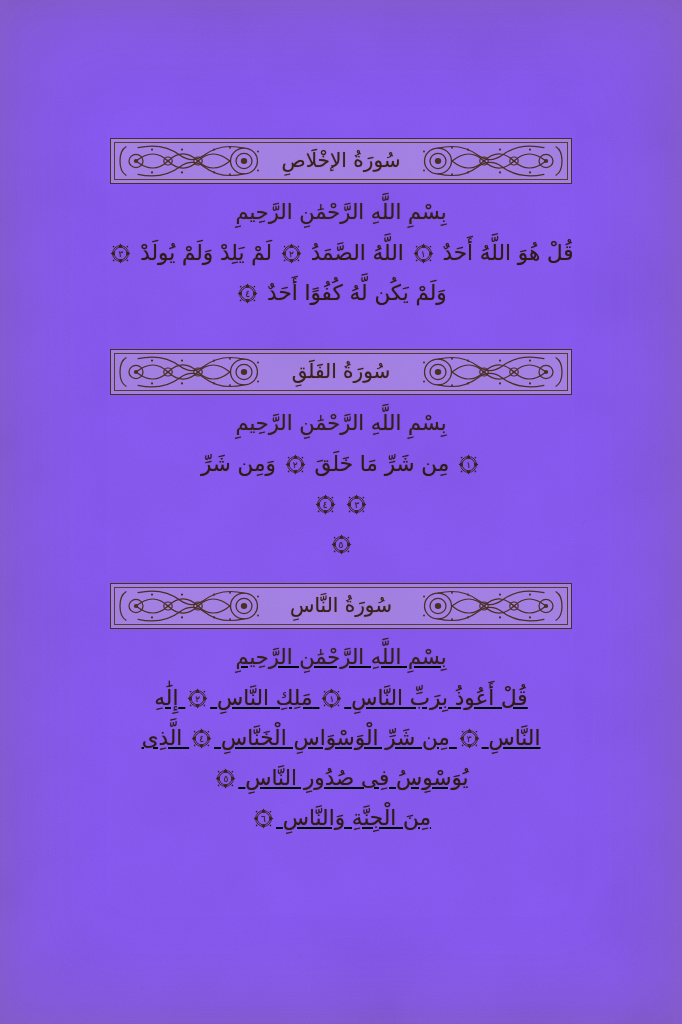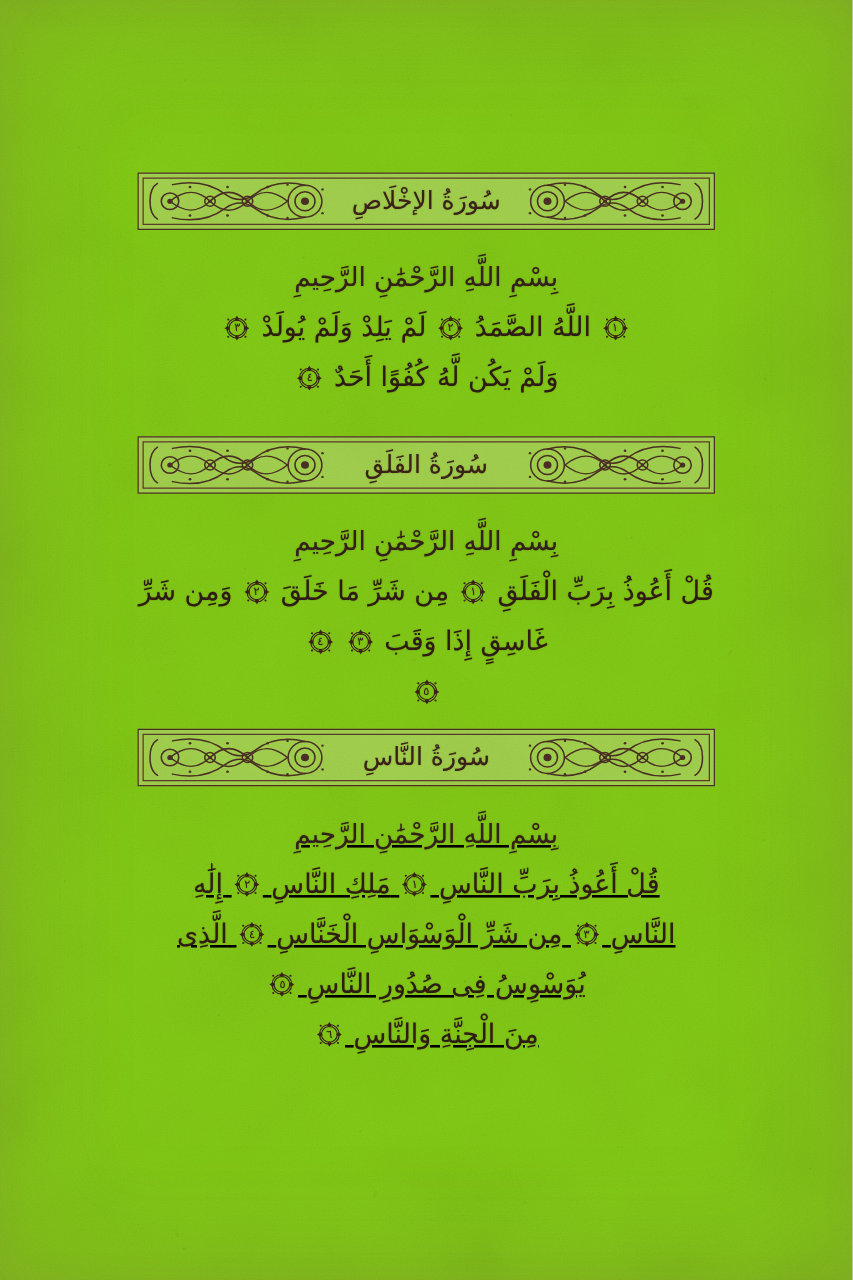--- a/index.html
+++ b/index.html
@@ -16,21 +16,21 @@
 
   
   #page {
     position: relative;
     width: 682px;
     height: 1024px;
     background:
       radial-gradient(ellipse 70% 55% at 50% 45%, rgba(255,252,245,0.55) 0%, rgba(255,250,240,0.18) 45%, rgba(0,0,0,0) 72%),
       radial-gradient(ellipse 120% 90% at 50% 50%, rgba(0,0,0,0) 55%, rgba(120,95,65,0.13) 100%),
       linear-gradient(160deg, #dbcdba 0%, #d6c8b4 28%, #d3c4af 55%, #cfc0aa 78%, #cabb a5 100%);
-    background-color: #84cc16;
+    background-color: #8b5cf6;
   }
   #grain {
     position: absolute;
     inset: 0;
     pointer-events: none;
     opacity: 0.55;
     mix-blend-mode: multiply;
   }
   #speckle {
     position: absolute;
@@ -94,21 +94,21 @@
     font-size: 20px;
     line-height: 1;
     color: #3a2118;
     letter-spacing: 0px;
     padding-bottom: 2px;
     text-shadow: 0 0 1px rgba(58,33,24,0.45);
   }
 
   
   .basmala {
-    margin-top: 28px;
+    margin-top: 18px;
     text-align: center;
     font-family: "DejaVu Sans", sans-serif;
     font-size: 21px;
     line-height: 1;
     color: #34201a;
     text-shadow: 0 0 1px rgba(52,32,26,0.5);
   }
 
   
   .ayah-lines { margin-top: 10px; }
@@ -272,21 +272,21 @@
                   <circle cx="36" cy="6" r="1.0"></circle>
                   <circle cx="36" cy="34" r="1.0"></circle>
                 </g>
               </g>
             </svg>
           </span>
           <div class="surah-title">سُورَةُ الإخْلَاصِ</div>
         </div>
         <div class="basmala">بِسْمِ اللَّهِ الرَّحْمَٰنِ الرَّحِيمِ</div>
         <div class="ayah-lines">
-          <div class="ayah-line"> <span class="ayah-mark"><svg viewBox="0 0 21 21">
+          <div class="ayah-line"><span class="txt">قُلْ هُوَ اللَّهُ أَحَدٌ</span> <span class="ayah-mark"><svg viewBox="0 0 21 21">
                 <g fill="none" stroke="#3a2218" stroke-width="0.95">
                   <circle cx="10.5" cy="10.5" r="6.3"></circle>
                   <circle cx="10.5" cy="10.5" r="7.9"></circle>
                 </g>
                 <g fill="#3a2218">
                   <path d="M10.5 0.6 L12.4 3.4 L10.5 5.0 L8.6 3.4 Z"></path>
                   <path d="M10.5 20.4 L12.4 17.6 L10.5 16.0 L8.6 17.6 Z"></path>
                   <path d="M0.6 10.5 L3.4 8.6 L5.0 10.5 L3.4 12.4 Z"></path>
                   <path d="M20.4 10.5 L17.6 8.6 L16.0 10.5 L17.6 12.4 Z"></path>
                   <circle cx="3.6" cy="3.6" r="0.85"></circle>
@@ -406,21 +406,21 @@
                   <circle cx="36" cy="6" r="1.0"></circle>
                   <circle cx="36" cy="34" r="1.0"></circle>
                 </g>
               </g>
             </svg>
           </span>
           <div class="surah-title">سُورَةُ الفَلَقِ</div>
         </div>
         <div class="basmala">بِسْمِ اللَّهِ الرَّحْمَٰنِ الرَّحِيمِ</div>
         <div class="ayah-lines">
-          <div class="ayah-line"><span class="txt">قُلْ أَعُوذُ بِرَبِّ الْفَلَقِ</span> <span class="ayah-mark"><svg viewBox="0 0 21 21">
+          <div class="ayah-line"> <span class="ayah-mark"><svg viewBox="0 0 21 21">
                 <g fill="none" stroke="#3a2218" stroke-width="0.95">
                   <circle cx="10.5" cy="10.5" r="6.3"></circle>
                   <circle cx="10.5" cy="10.5" r="7.9"></circle>
                 </g>
                 <g fill="#3a2218">
                   <path d="M10.5 0.6 L12.4 3.4 L10.5 5.0 L8.6 3.4 Z"></path>
                   <path d="M10.5 20.4 L12.4 17.6 L10.5 16.0 L8.6 17.6 Z"></path>
                   <path d="M0.6 10.5 L3.4 8.6 L5.0 10.5 L3.4 12.4 Z"></path>
                   <path d="M20.4 10.5 L17.6 8.6 L16.0 10.5 L17.6 12.4 Z"></path>
                   <circle cx="3.6" cy="3.6" r="0.85"></circle>
@@ -437,21 +437,21 @@
                   <path d="M10.5 0.6 L12.4 3.4 L10.5 5.0 L8.6 3.4 Z"></path>
                   <path d="M10.5 20.4 L12.4 17.6 L10.5 16.0 L8.6 17.6 Z"></path>
                   <path d="M0.6 10.5 L3.4 8.6 L5.0 10.5 L3.4 12.4 Z"></path>
                   <path d="M20.4 10.5 L17.6 8.6 L16.0 10.5 L17.6 12.4 Z"></path>
                   <circle cx="3.6" cy="3.6" r="0.85"></circle>
                   <circle cx="17.4" cy="3.6" r="0.85"></circle>
                   <circle cx="3.6" cy="17.4" r="0.85"></circle>
                   <circle cx="17.4" cy="17.4" r="0.85"></circle>
                 </g>
               </svg><span class="num">٢</span></span> <span class="txt">وَمِن شَرِّ</span> </div>
-          <div class="ayah-line"><span class="txt">غَاسِقٍ إِذَا وَقَبَ</span> <span class="ayah-mark"><svg viewBox="0 0 21 21">
+          <div class="ayah-line"> <span class="ayah-mark"><svg viewBox="0 0 21 21">
                 <g fill="none" stroke="#3a2218" stroke-width="0.95">
                   <circle cx="10.5" cy="10.5" r="6.3"></circle>
                   <circle cx="10.5" cy="10.5" r="7.9"></circle>
                 </g>
                 <g fill="#3a2218">
                   <path d="M10.5 0.6 L12.4 3.4 L10.5 5.0 L8.6 3.4 Z"></path>
                   <path d="M10.5 20.4 L12.4 17.6 L10.5 16.0 L8.6 17.6 Z"></path>
                   <path d="M0.6 10.5 L3.4 8.6 L5.0 10.5 L3.4 12.4 Z"></path>
                   <path d="M20.4 10.5 L17.6 8.6 L16.0 10.5 L17.6 12.4 Z"></path>
                   <circle cx="3.6" cy="3.6" r="0.85"></circle>

